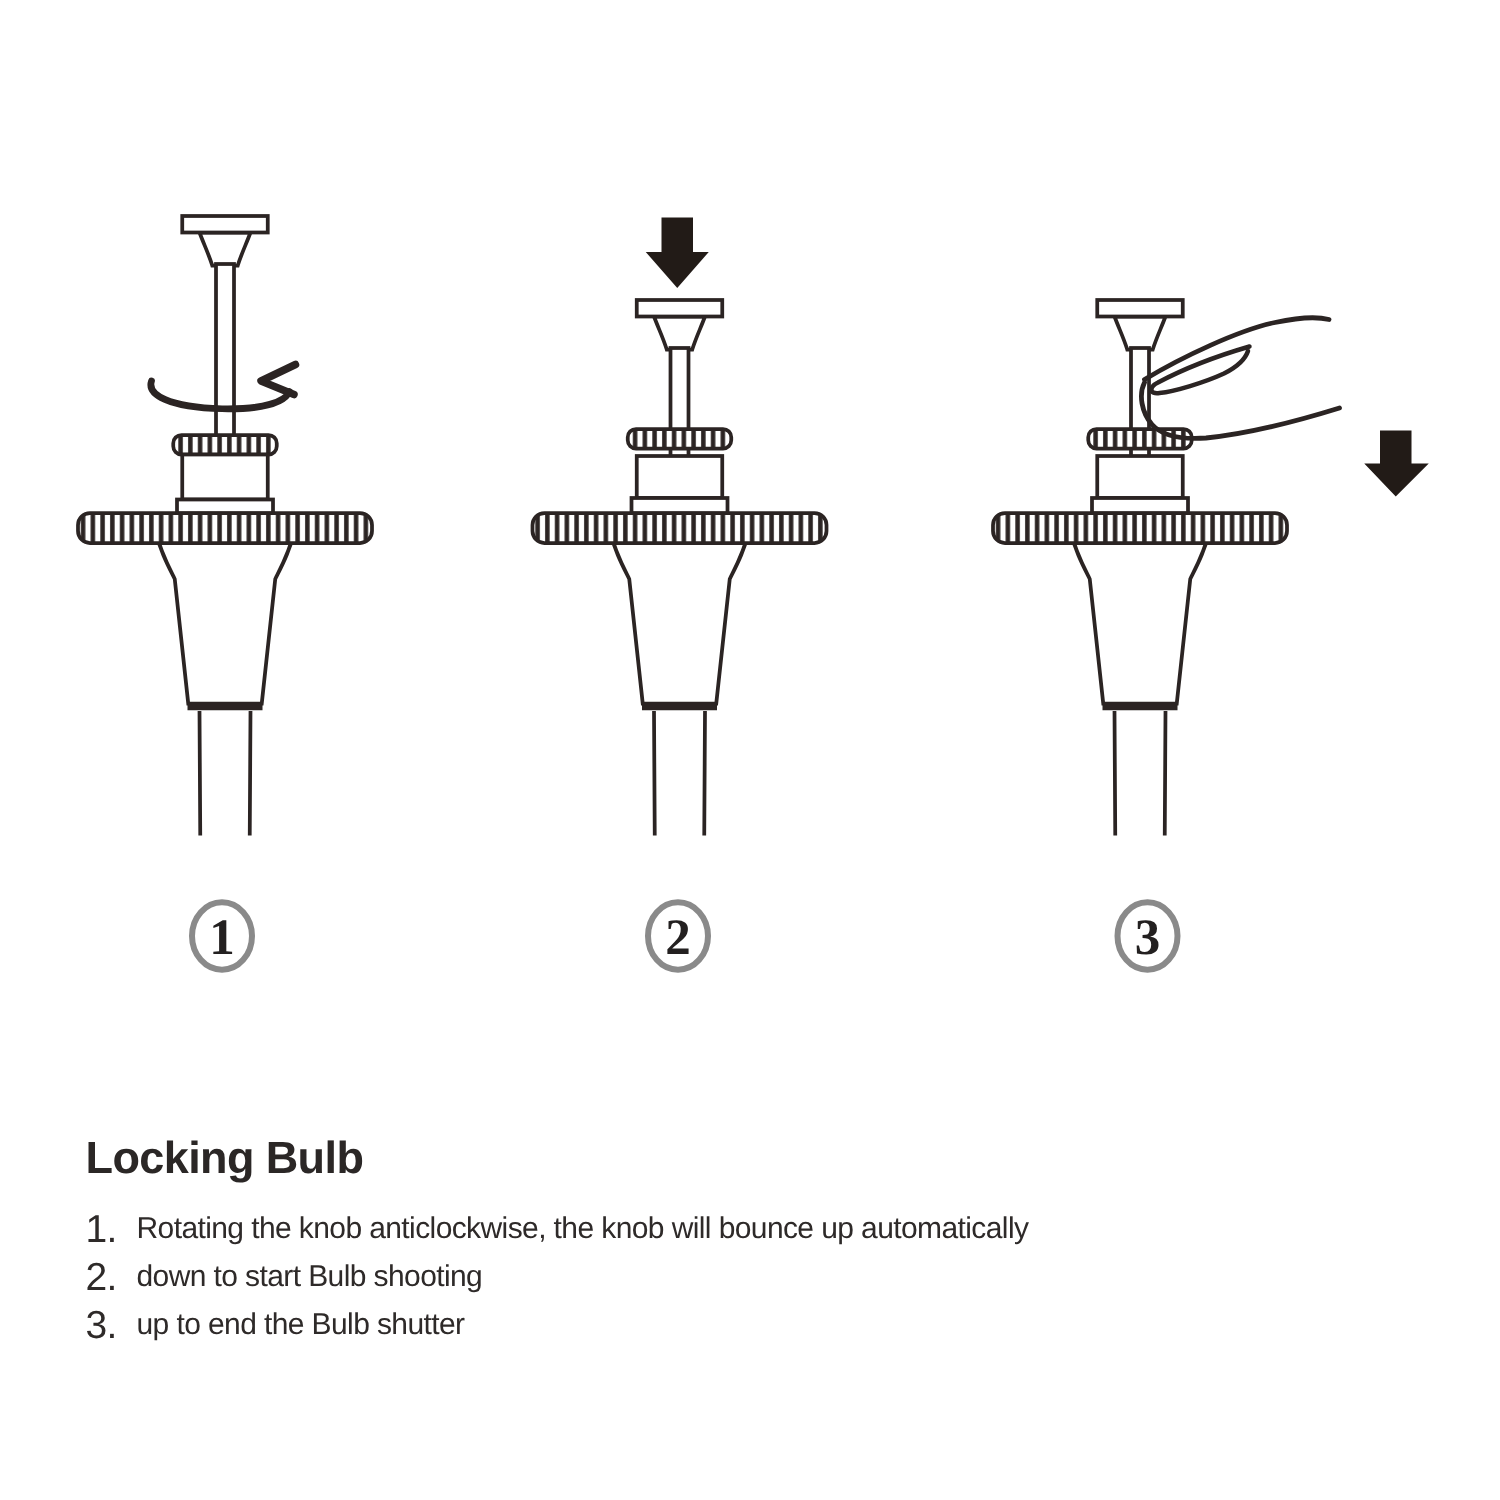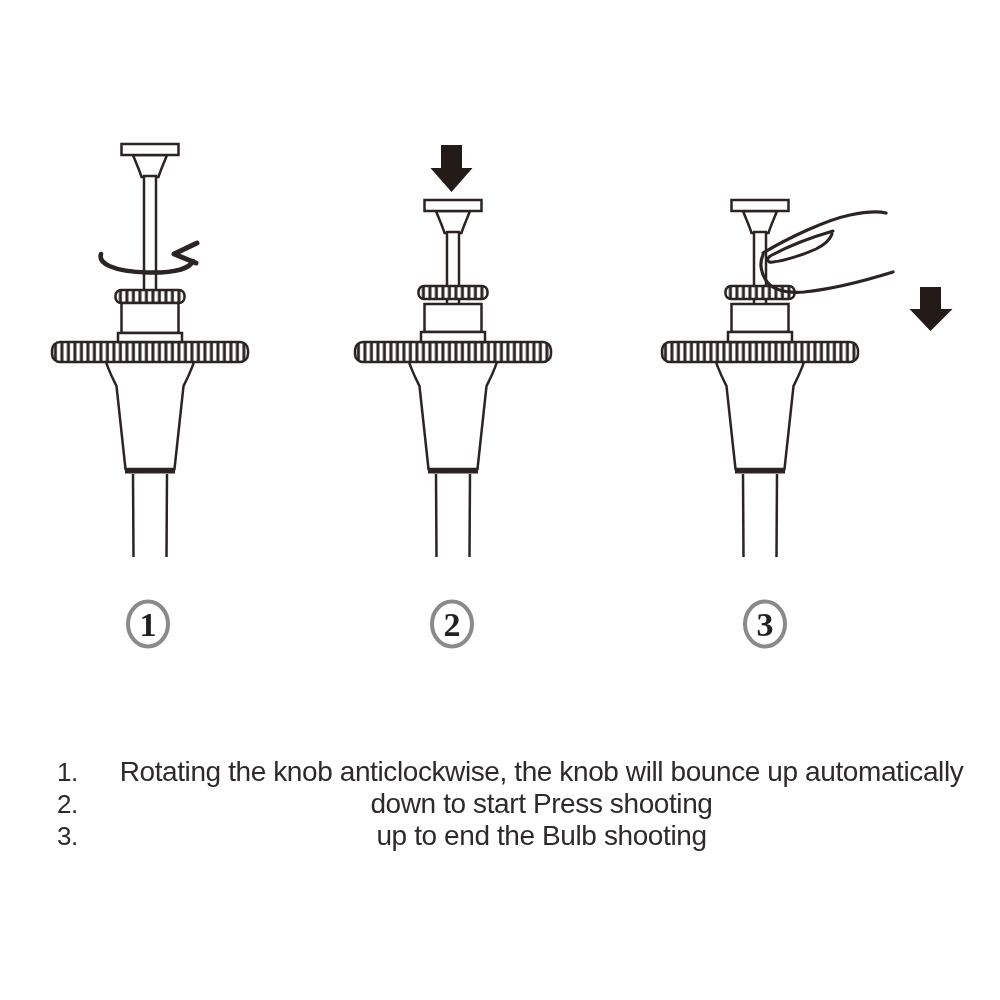--- a/index.html
+++ b/index.html
@@ -19,21 +19,21 @@
     font-size:30px;line-height:34px;font-weight:bold;
     letter-spacing:-0.4px;color:#2b2726;
   }
   .ins-list{display:flex;flex-direction:column;}
   .ins-item{display:flex;align-items:flex-start;}
   .ins-num{
     flex:0 0 34px;width:34px;
     font-size:26px;line-height:32px;letter-spacing:-0.4px;
   }
   .ins-txt{flex:1 1 auto;}
-  .ln{display:block;white-space:nowrap;font-size:28px;line-height:32px;letter-spacing:-0.4px;text-align:center;}
+  .ln{display:block;white-space:nowrap;font-size:20px;line-height:32px;letter-spacing:-0.4px;}
   svg text.badge-num{
     font-family:"Liberation Serif","DejaVu Serif",serif;
     font-weight:bold;font-size:34px;fill:#232020;
   }
 </style>
 </head>
 <body>
 
 <div class="diagram-wrap">
 <svg width="1000" height="700" viewBox="0 0 1000 700">
@@ -104,37 +104,38 @@
     <polygon points="920,287 941,287 941,309 952.5,309 930.5,331 909.5,309 920,309" fill="#221b17"></polygon>
     <g>
       <ellipse cx="765" cy="624" rx="20" ry="22.5" fill="#ffffff" stroke="#8a8a8a" stroke-width="4"></ellipse>
       <text class="badge-num" x="765" y="636" text-anchor="middle">3</text>
     </g>
   </g>
 </svg>
 </div>
 
 <div class="instructions">
+  <h1>Locking Bulb</h1>
   <div class="ins-list">
 
     <div class="ins-item">
       <span class="ins-num">1.</span>
       <span class="ins-txt">
         <span class="ln">Rotating the knob anticlockwise, the knob will bounce up automatically</span>
       </span>
     </div>
 
     <div class="ins-item">
       <span class="ins-num">2.</span>
       <span class="ins-txt">
-        <span class="ln">down to start Press shooting</span>
+        <span class="ln">down to start Bulb shooting</span>
       </span>
     </div>
 
     <div class="ins-item">
       <span class="ins-num">3.</span>
       <span class="ins-txt">
-        <span class="ln">up to end the Bulb shooting</span>
+        <span class="ln">up to end the Bulb shutter</span>
       </span>
     </div>
 
   </div>
 </div>
 
 </body></html>

